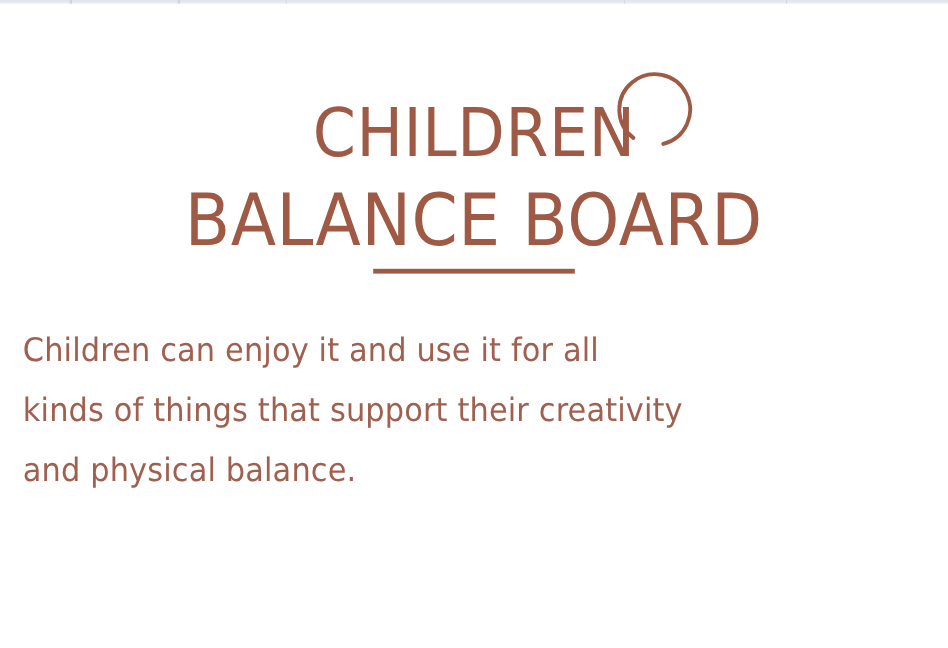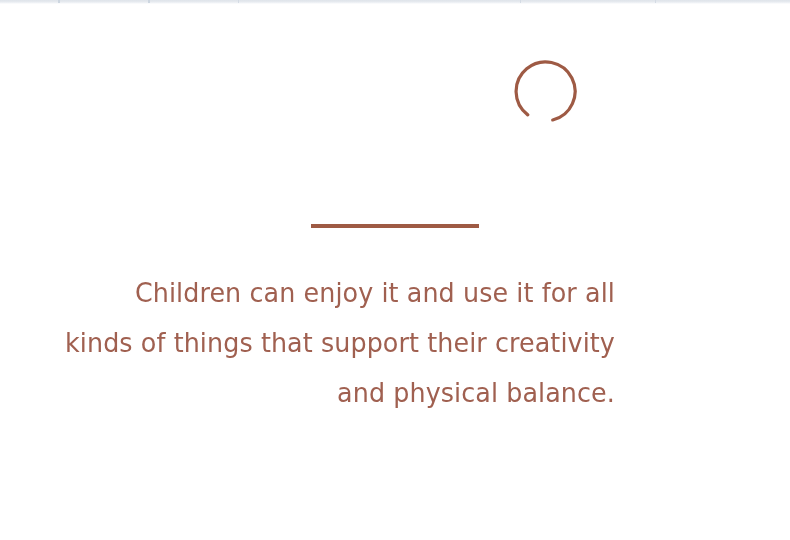--- a/index.html
+++ b/index.html
@@ -132,21 +132,21 @@
     background: #9e5a44;
     border-radius: 0;
   }
 
   
   .body-copy {
     position: absolute;
     top: 268px;
     left: 0;
     width: 634px;
-    text-align: right;
+    text-align: left;
   }
 
   .body-line {
     display: block;
     font-family: "DejaVu Sans", sans-serif;
     font-weight: 400;
     font-size: 27px;
     line-height: 50px;
     color: #a06050;
     letter-spacing: 0.1px;
@@ -160,20 +160,24 @@
 <div class="banner">
 
   <div class="top-seam">
     <div class="top-seam-tickA"></div>
     <div class="top-seam-tickB"></div>
     <div class="top-seam-tickC"></div>
     <div class="top-seam-tickD"></div>
     <div class="top-seam-tickE"></div>
   </div>
 
+  <div class="headline-wrap">
+    <span class="headline-line headline-line-1">CHILDREN</span>
+    <span class="headline-line headline-line-2">BALANCE BOARD</span>
+  </div>
 
   <div class="arc-mark">
     <svg width="66" height="66" viewBox="0 0 66 66" xmlns="http://www.w3.org/2000/svg">
       <path d="M 33.5 63.0
                A 29.5 29.5 0 1 0 10.5 52.0" fill="none" stroke="#9e5a44" stroke-width="3.2" stroke-linecap="round" transform="rotate(-14 33 33)"></path>
     </svg>
   </div>
 
   <div class="rule"></div>
 

